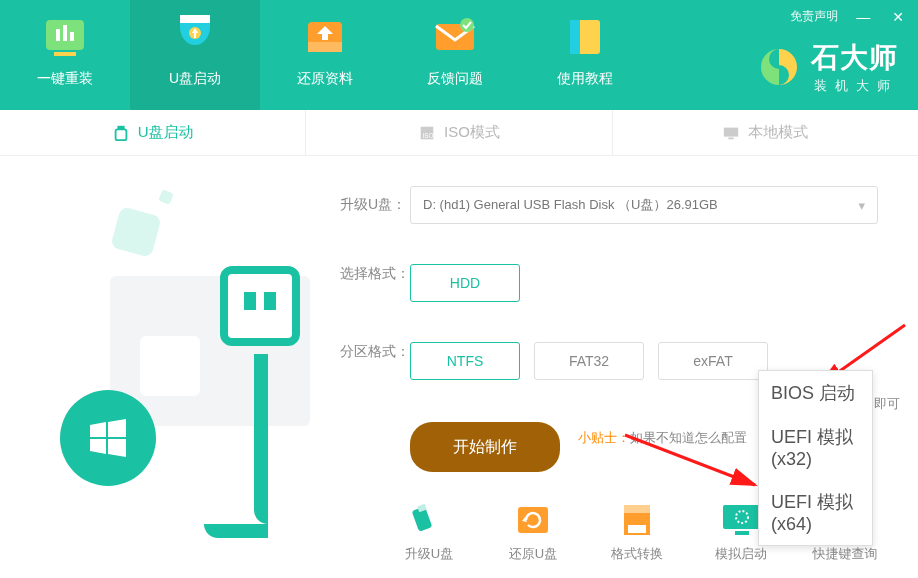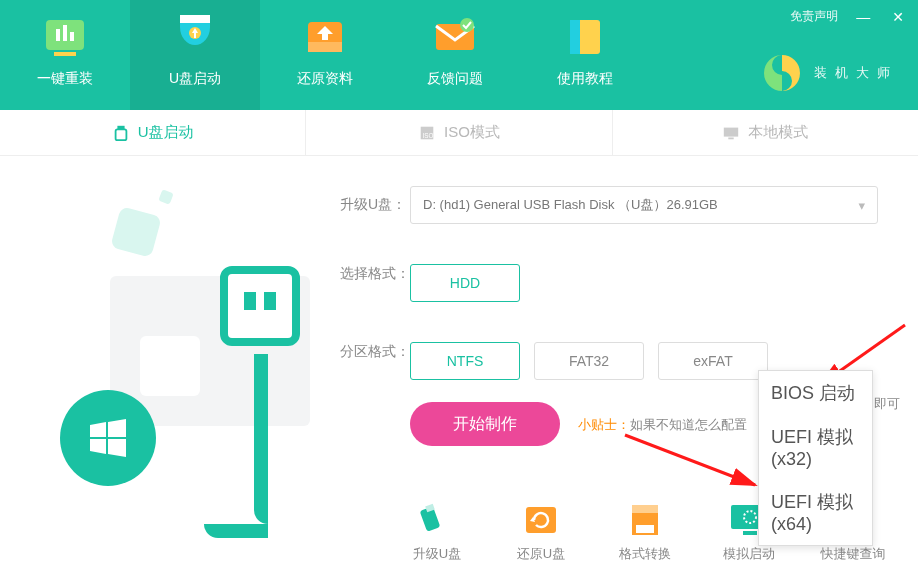--- a/index.html
+++ b/index.html
@@ -34,25 +34,25 @@
   .row-label { width: 70px; color: #888; font-size: 14px; text-align:left; }
 
   .select { flex:1; height:38px; border:1px solid #ddd; border-radius:3px; display:flex; align-items:center; padding:0 12px; color:#777; font-size:13px; justify-content:space-between; cursor:pointer; font-family: monospace; }
   .chev { color:#bbb; }
 
   .opt-group { display:flex; gap:14px; }
   .opt { width:110px; height:38px; border:1px solid #ddd; border-radius:3px; display:flex; align-items:center; justify-content:center; color:#888; font-size:14px; cursor:pointer; background:#fff;margin-top:18px; }
   .opt.selected { border-color:#1ac1a2; color:#1ac1a2; }
 
   .action-row { display:flex; align-items:center; gap:18px; margin-left:70px; margin-top:10px;}
-  .primary-btn { width:150px; height:44px; background:#ec4899; color:#fff; border:none; border-radius:22px; font-size:16px; cursor:pointer; }
+  .primary-btn { width:150px; height:50px; background:#a16207; color:#fff; border:none; border-radius:22px; font-size:16px; cursor:pointer;margin-top:20px; }
   .tip-label { color:#ff8a00; font-size:13px; }
   .tip-text  { color:#888; font-size:13px; }
 
-  .toolbar { position:absolute; left:0; right:0; bottom:15px; display:flex; justify-content:flex-end; gap:34px; padding-right:30px; }
+  .toolbar { position:absolute; left:0; right:8px; bottom:15px; display:flex; justify-content:flex-end; gap:34px; padding-right:30px; }
   .tool { display:flex; flex-direction:column; align-items:center; gap:8px; color:#888; font-size:13px; cursor:pointer; width:70px; }
   .tool-icon { width:40px; height:34px; display:flex; align-items:center; justify-content:center; }
 
   .popup { position:absolute; right:45px; top:370px; width:115px; background:#fff; border:1px solid #ddd; box-shadow:0 2px 8px rgba(0,0,0,.12); z-index:10; }
   .popup-item { padding:10px 12px; font-size:18px; color:#555; cursor:pointer; }
 
   .arrow { position:absolute; pointer-events:none; z-index:9; }
 
   
   .circle { position:absolute; width:96px; height:96px; border-radius:50%; background:#1ac1a2; left:20px; bottom:30px; display:flex; align-items:center; justify-content:center; }
@@ -131,20 +131,21 @@
     <span class="top-ctrl">—</span>
     <span class="top-ctrl">✕</span>
   </div>
 
   <div class="brand">
     <svg width="44" height="44">
         <path d="M22 4 a18 18 0 0 1 0 36 a10 10 0 0 0 0 -20 z" fill="#ffd24d"></path>
         <path d="M22 40 a18 18 0 0 1 0 -36 a10 10 0 0 0 0 20 z" fill="#7ee27c"></path>
       </svg>
     <div class="brand-text">
+      <span class="brand-name">石大师</span>
       <span class="brand-sub">装机大师</span>
     </div>
   </div>
 </div>
 
 <div class="modes">
   <div class="mode-tab active">
     <svg class="mode-icon" viewBox="0 0 20 20">
         <rect x="6" y="2" width="8" height="4" fill="#1ac1a2"></rect>
         <rect x="4" y="6" width="12" height="12" rx="2" fill="none" stroke="#1ac1a2" stroke-width="2"></rect>

